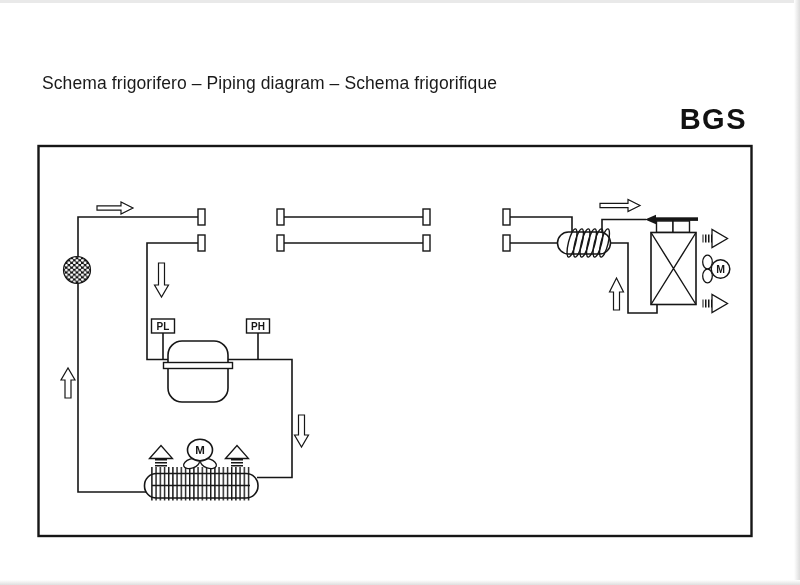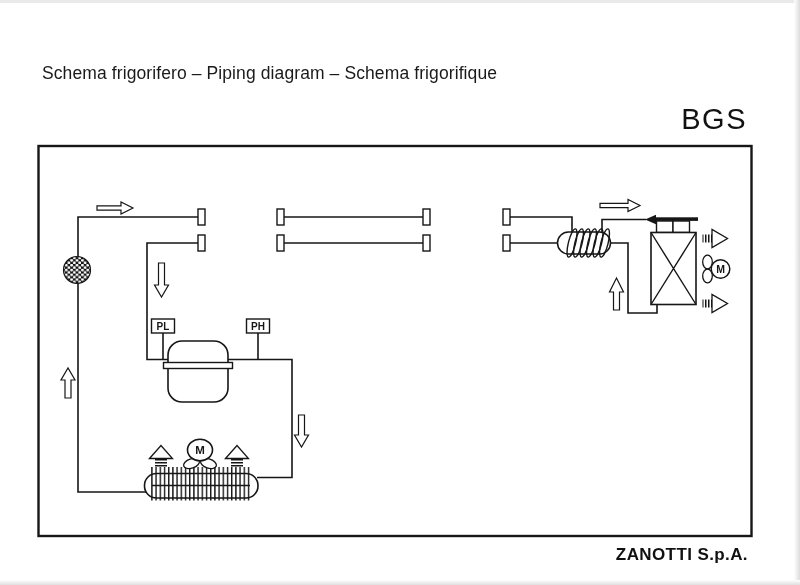--- a/index.html
+++ b/index.html
@@ -2,40 +2,39 @@
 <html><head>
 <meta charset="utf-8">
 <style>
   * { margin: 0; padding: 0; box-sizing: border-box; }
   html, body { width: 800px; height: 585px; background: #ffffff; overflow: hidden; }
   body { font-family: "Liberation Sans", sans-serif; color: #161616; position: relative; }
   .page { position: absolute; inset: 0; background: #ffffff; }
   .edge-top    { position: absolute; left: 0; top: 0; width: 100%; height: 3px; background: #e9e9e9; }
   .edge-right  { position: absolute; right: 0; top: 0; width: 6px; height: 100%; background: linear-gradient(90deg, #ffffff, #dcdcdc); }
   .edge-bottom { position: absolute; left: 0; bottom: 0; width: 100%; height: 5px; background: linear-gradient(180deg, #ffffff, #dedede); }
-  .title-block { position: absolute; left: 42px; top: 62px; font-size: 17.5px; line-height: 22px; color: #1a1a1a; letter-spacing: 0.1px; }
-  .model-code  { position: absolute; right: 53px; top: 103px; font-size: 29px; font-weight: normal; letter-spacing: 1.5px; color: #111; }
+  .title-block { position: absolute; left: 42px; top: 72px; font-size: 17.5px; line-height: 22px; color: #1a1a1a; letter-spacing: 0.1px; }
+  .model-code  { position: absolute; right: 53px; top: 103px; font-size: 29px; font-weight: bold; letter-spacing: 1.5px; color: #111; }
   .brand       { position: absolute; right: 52px; top: 545px; font-size: 17px; font-weight: bold; letter-spacing: 0.4px; color: #111; }
   svg.diagram  { position: absolute; left: 0; top: 0; }
   text { font-family: "Liberation Sans", sans-serif; }
 </style>
 </head>
 <body>
 
 <div class="page">
   <div class="edge-top"></div>
   <div class="edge-right"></div>
   <div class="edge-bottom"></div>
 
   <div class="title-block">
     <div>Schema frigorifero – Piping diagram – Schema frigorifique</div>
   </div>
 
   <div class="model-code">BGS</div>
-  <div class="brand">ZANOTTI S.p.A.</div>
 
   <svg class="diagram" width="800" height="585" viewBox="0 0 800 585">
     <defs>
       <pattern id="dotpat" patternUnits="userSpaceOnUse" width="5.4" height="4.8">
         <rect width="5.4" height="4.8" fill="#141414"></rect>
         <circle cx="1.4" cy="1.2" r="1.4" fill="#ffffff"></circle>
         <circle cx="4.1" cy="3.6" r="1.4" fill="#ffffff"></circle>
       </pattern>
       <pattern id="finsV" patternUnits="userSpaceOnUse" width="4.2" height="40">
         <rect x="0" y="0" width="1.4" height="40" fill="#161616"></rect>

